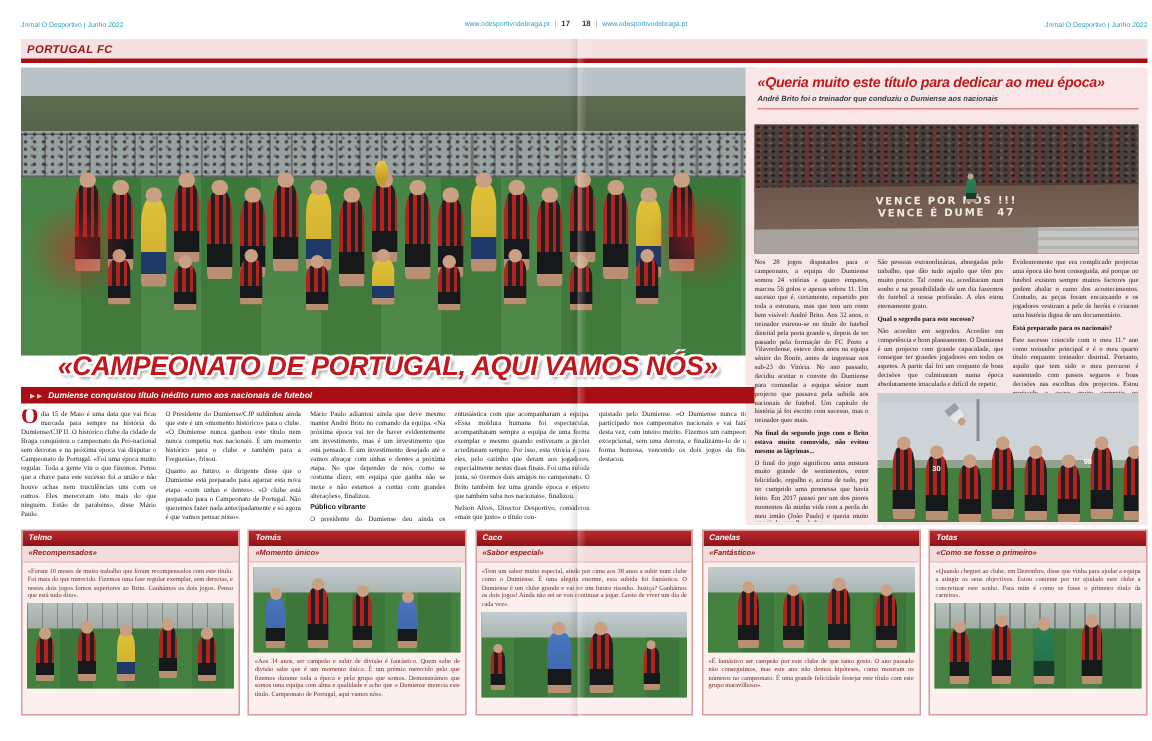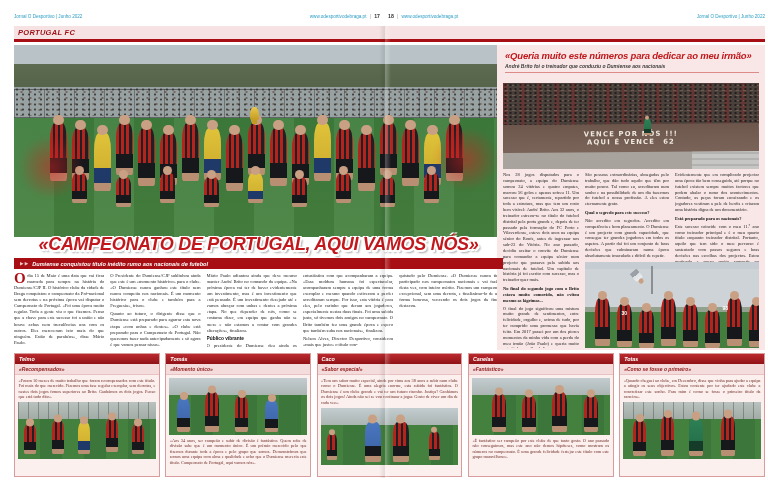--- a/index.html
+++ b/index.html
@@ -215,31 +215,31 @@
       <p>entusiástica com que acompanharam a equipa. «Essa moldura humana foi espectacular, acompanharam sempre a equipa de uma forma exemplar e mesmo quando estiveram a perder acreditaram sempre. Por isso, esta vitória é para eles, pelo carinho que deram aos jogadores, especialmente nestas duas finais. Foi uma subida justa, só tivemos dois amigos no campeonato. O Brito também fez uma grande época e espero que também suba nos nacionais», finalizou.</p>
       <p>Nelson Alves, Director Desportivo, considerou «mais que justo» o título con-</p>
     </div>
     <div class="col c5">
       <p>quistado pelo Dumiense. «O Dumiense nunca tinha participado nos campeonatos nacionais e vai fazê-lo desta vez, com inteiro mérito. Fizemos um campeonato excepcional, sem uma derrota, e finalizámo-lo de uma forma honrosa, vencendo os dois jogos da final», destacou.</p>
     </div>
   </div>
 
   <div class="rp-panel"></div>
   <div class="rp-head">
-    <div class="rp-title">«Queria muito este números para dedicar ao meu irmão»</div>
+    <div class="rp-title">«Queria muito este título para dedicar ao meu época»</div>
     <div class="rp-sub">André Brito foi o treinador que conduziu o Dumiense aos nacionais</div>
     <div class="rp-rule"></div>
   </div>
 
   <div class="photo crowdphoto">
     <div class="crowdband"></div>
     <div class="bannerarea">
       <div class="b1">VENCE POR NÓS !!!</div>
       <div class="b2">
-        <span>AQUI É VENCE</span><span class="bn">62</span>
+        <span>VENCE É DUME</span><span class="bn">47</span>
       </div>
     </div>
     <div class="concrete"></div>
     <div class="stand"></div>
     <div class="pl gk" style="left:55%;top:42%;width:7px;height:16px;z-index:6;"></div>
   </div>
 
   <div class="rp-cols">
     <div class="rcol rcolA">
       <p>Nos 28 jogos disputados para o campeonato, a equipa do Dumiense somou 24 vitórias e quatro empates, marcou 56 golos e apenas sofreu 11. Um sucesso que é, certamente, repartido por toda a estrutura, mas que tem um rosto bem visível: André Brito. Aos 32 anos, o treinador estreou-se no título do futebol distrital pela porta grande e, depois de ter passado pela formação do FC Porto e Vilaverdense, esteve dois anos na equipa sénior do Ronfe, antes de ingressar nos sub-23 do Vitória. No ano passado, decidiu aceitar o convite do Dumiense para comandar a equipa sénior num projecto que passava pela subida aos nacionais de futebol. Um capítulo de história já foi escrito com sucesso, mas o treinador quer mais.</p>

